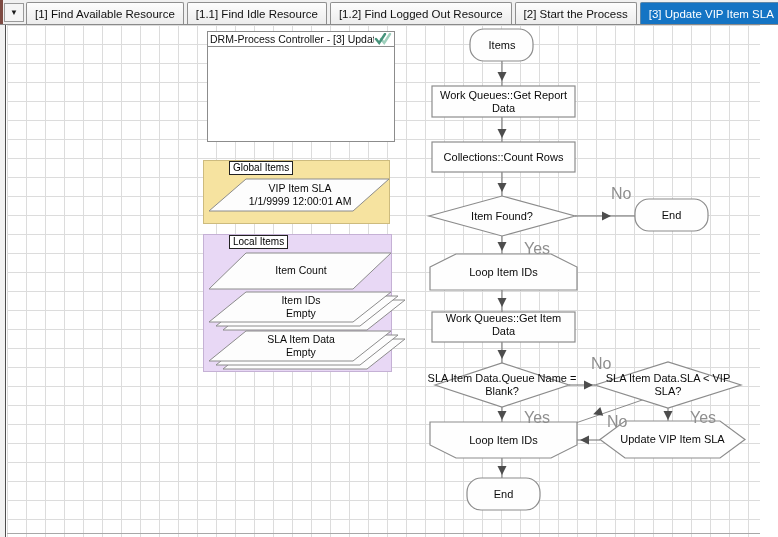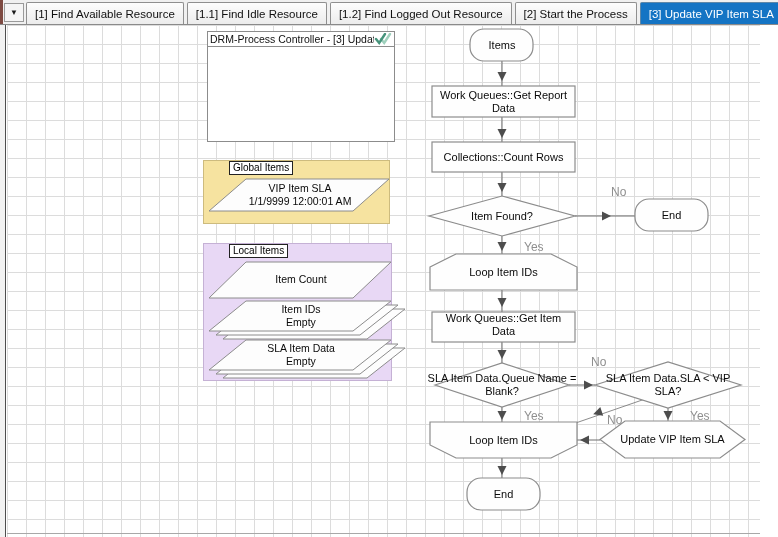--- a/index.html
+++ b/index.html
@@ -33,29 +33,29 @@
                      linear-gradient(to bottom,var(--grid) 1px,transparent 1px);
     background-size:19px 19px;}
   .canvas-bottom-line{position:absolute;left:0;top:508px;width:753px;height:1px;background:#A8A8A8;}
   svg.overlay{position:absolute;left:0;top:0;overflow:visible;}
   svg.overlay .shape{fill:#FEFEFE;stroke:var(--shape-stroke);stroke-width:1.2;}
   svg.overlay .edge{stroke:var(--edge-color);stroke-width:1;fill:none;}
   svg.overlay .edge.thin{stroke-width:0.8;}
   svg.overlay .head{fill:var(--head-color);stroke:none;}
   .stage-label{position:absolute;display:flex;align-items:center;justify-content:center;text-align:center;
     font-size:11px;line-height:13px;color:#0a0a0a;cursor:pointer;}
-  .edge-label{position:absolute;font-size:12px;color:#8F8F8F;padding-left:16px;}
+  .edge-label{position:absolute;font-size:16px;color:#8F8F8F;padding-left:16px;}
   
   .proc-box{position:absolute;left:200px;top:6px;width:188px;height:111px;background:#fff;border:1px solid #8C8C8C;}
   .proc-head{height:15px;border-bottom:1px solid #8C8C8C;display:flex;align-items:center;padding:0 2px;
     font-size:10.5px;color:#111;overflow:hidden;}
   .proc-head .t{flex:1;white-space:nowrap;overflow:hidden;}
   .group{position:absolute;border:1px solid rgba(110,95,50,0.30);}
   .group.global{left:196px;top:135px;width:187px;height:64px;background:var(--global-bg);}
-  .group.local{left:196px;top:218px;width:189px;height:138px;background:var(--local-bg);border-color:rgba(90,60,120,0.25);}
+  .group.local{left:196px;top:209px;width:189px;height:138px;background:var(--local-bg);border-color:rgba(90,60,120,0.25);}
   .group-label{position:absolute;left:1px;top:0px;background:#fff;border:1px solid #222;font-size:10px;
     padding:0 3px;line-height:12px;color:#000;z-index:3;margin-left:24px;}
   .item-svg{position:absolute;left:0;top:0;overflow:visible;}
   .item-svg polygon{fill:#FDFDFD;stroke:#8C8C8C;stroke-width:1;}
   .item-text{position:absolute;text-align:center;font-size:10.5px;line-height:13px;color:#0a0a0a;cursor:pointer;}
 </style>
 </head>
 <body>
 
 <div class="tabbar">

